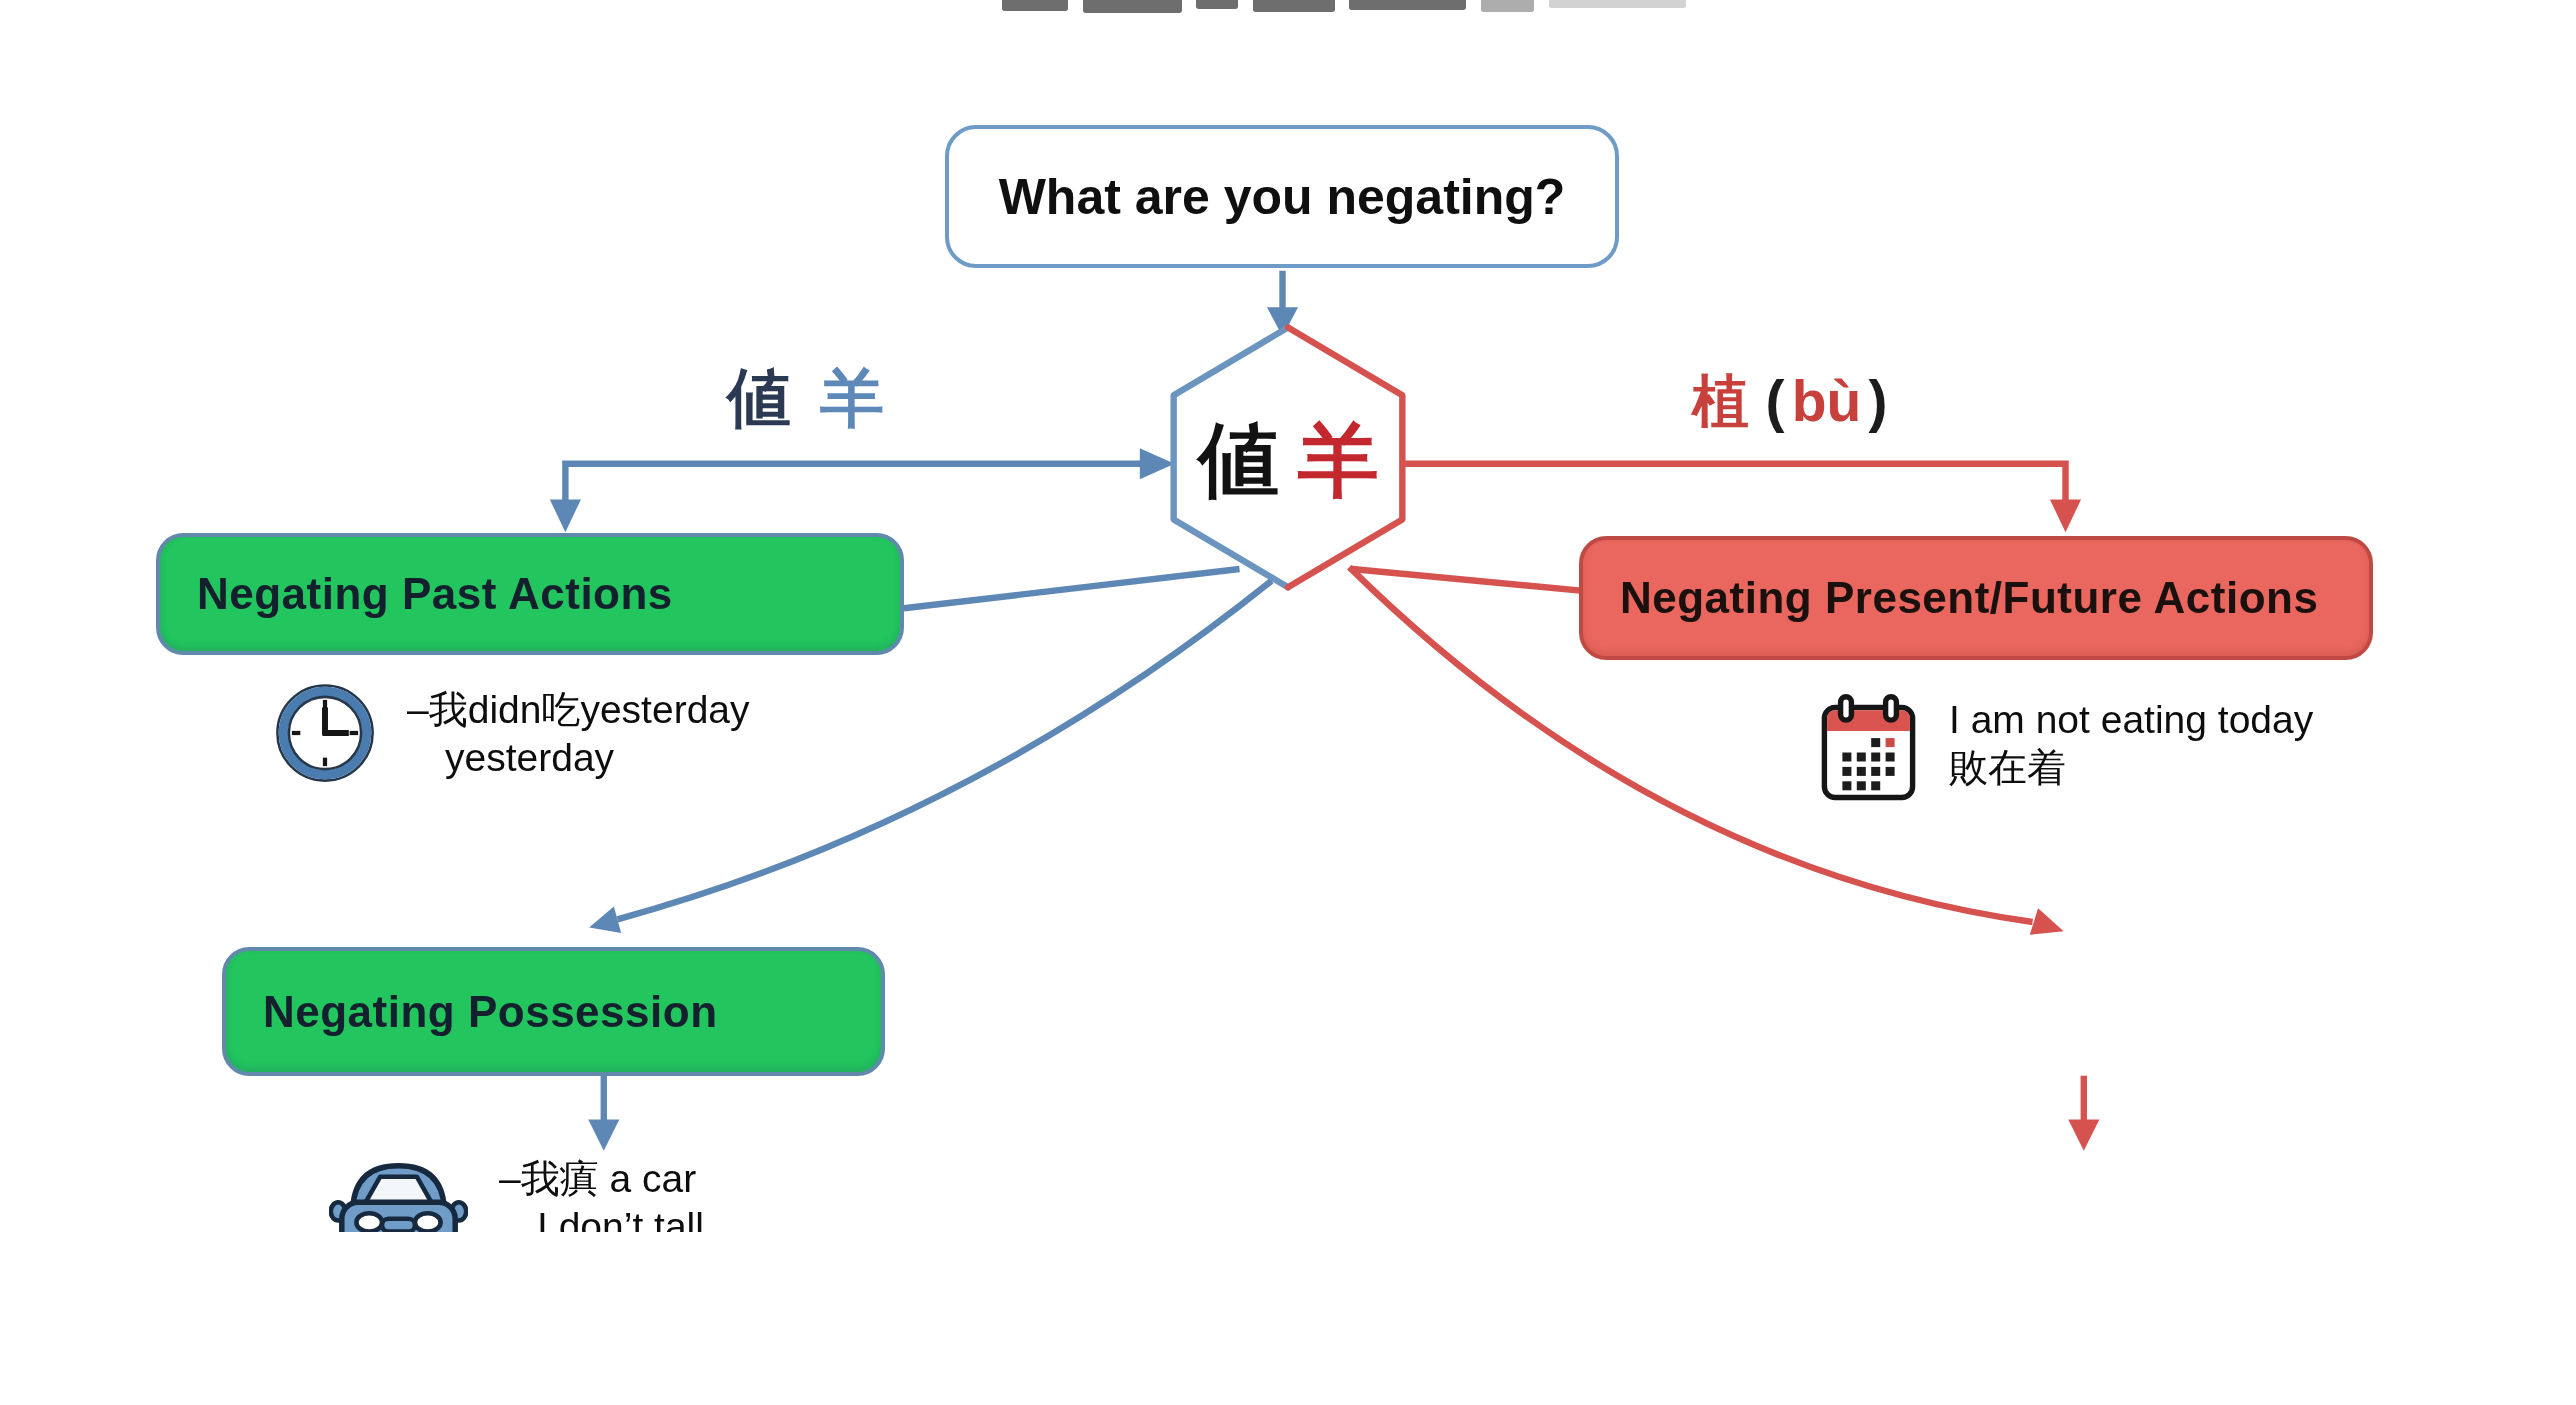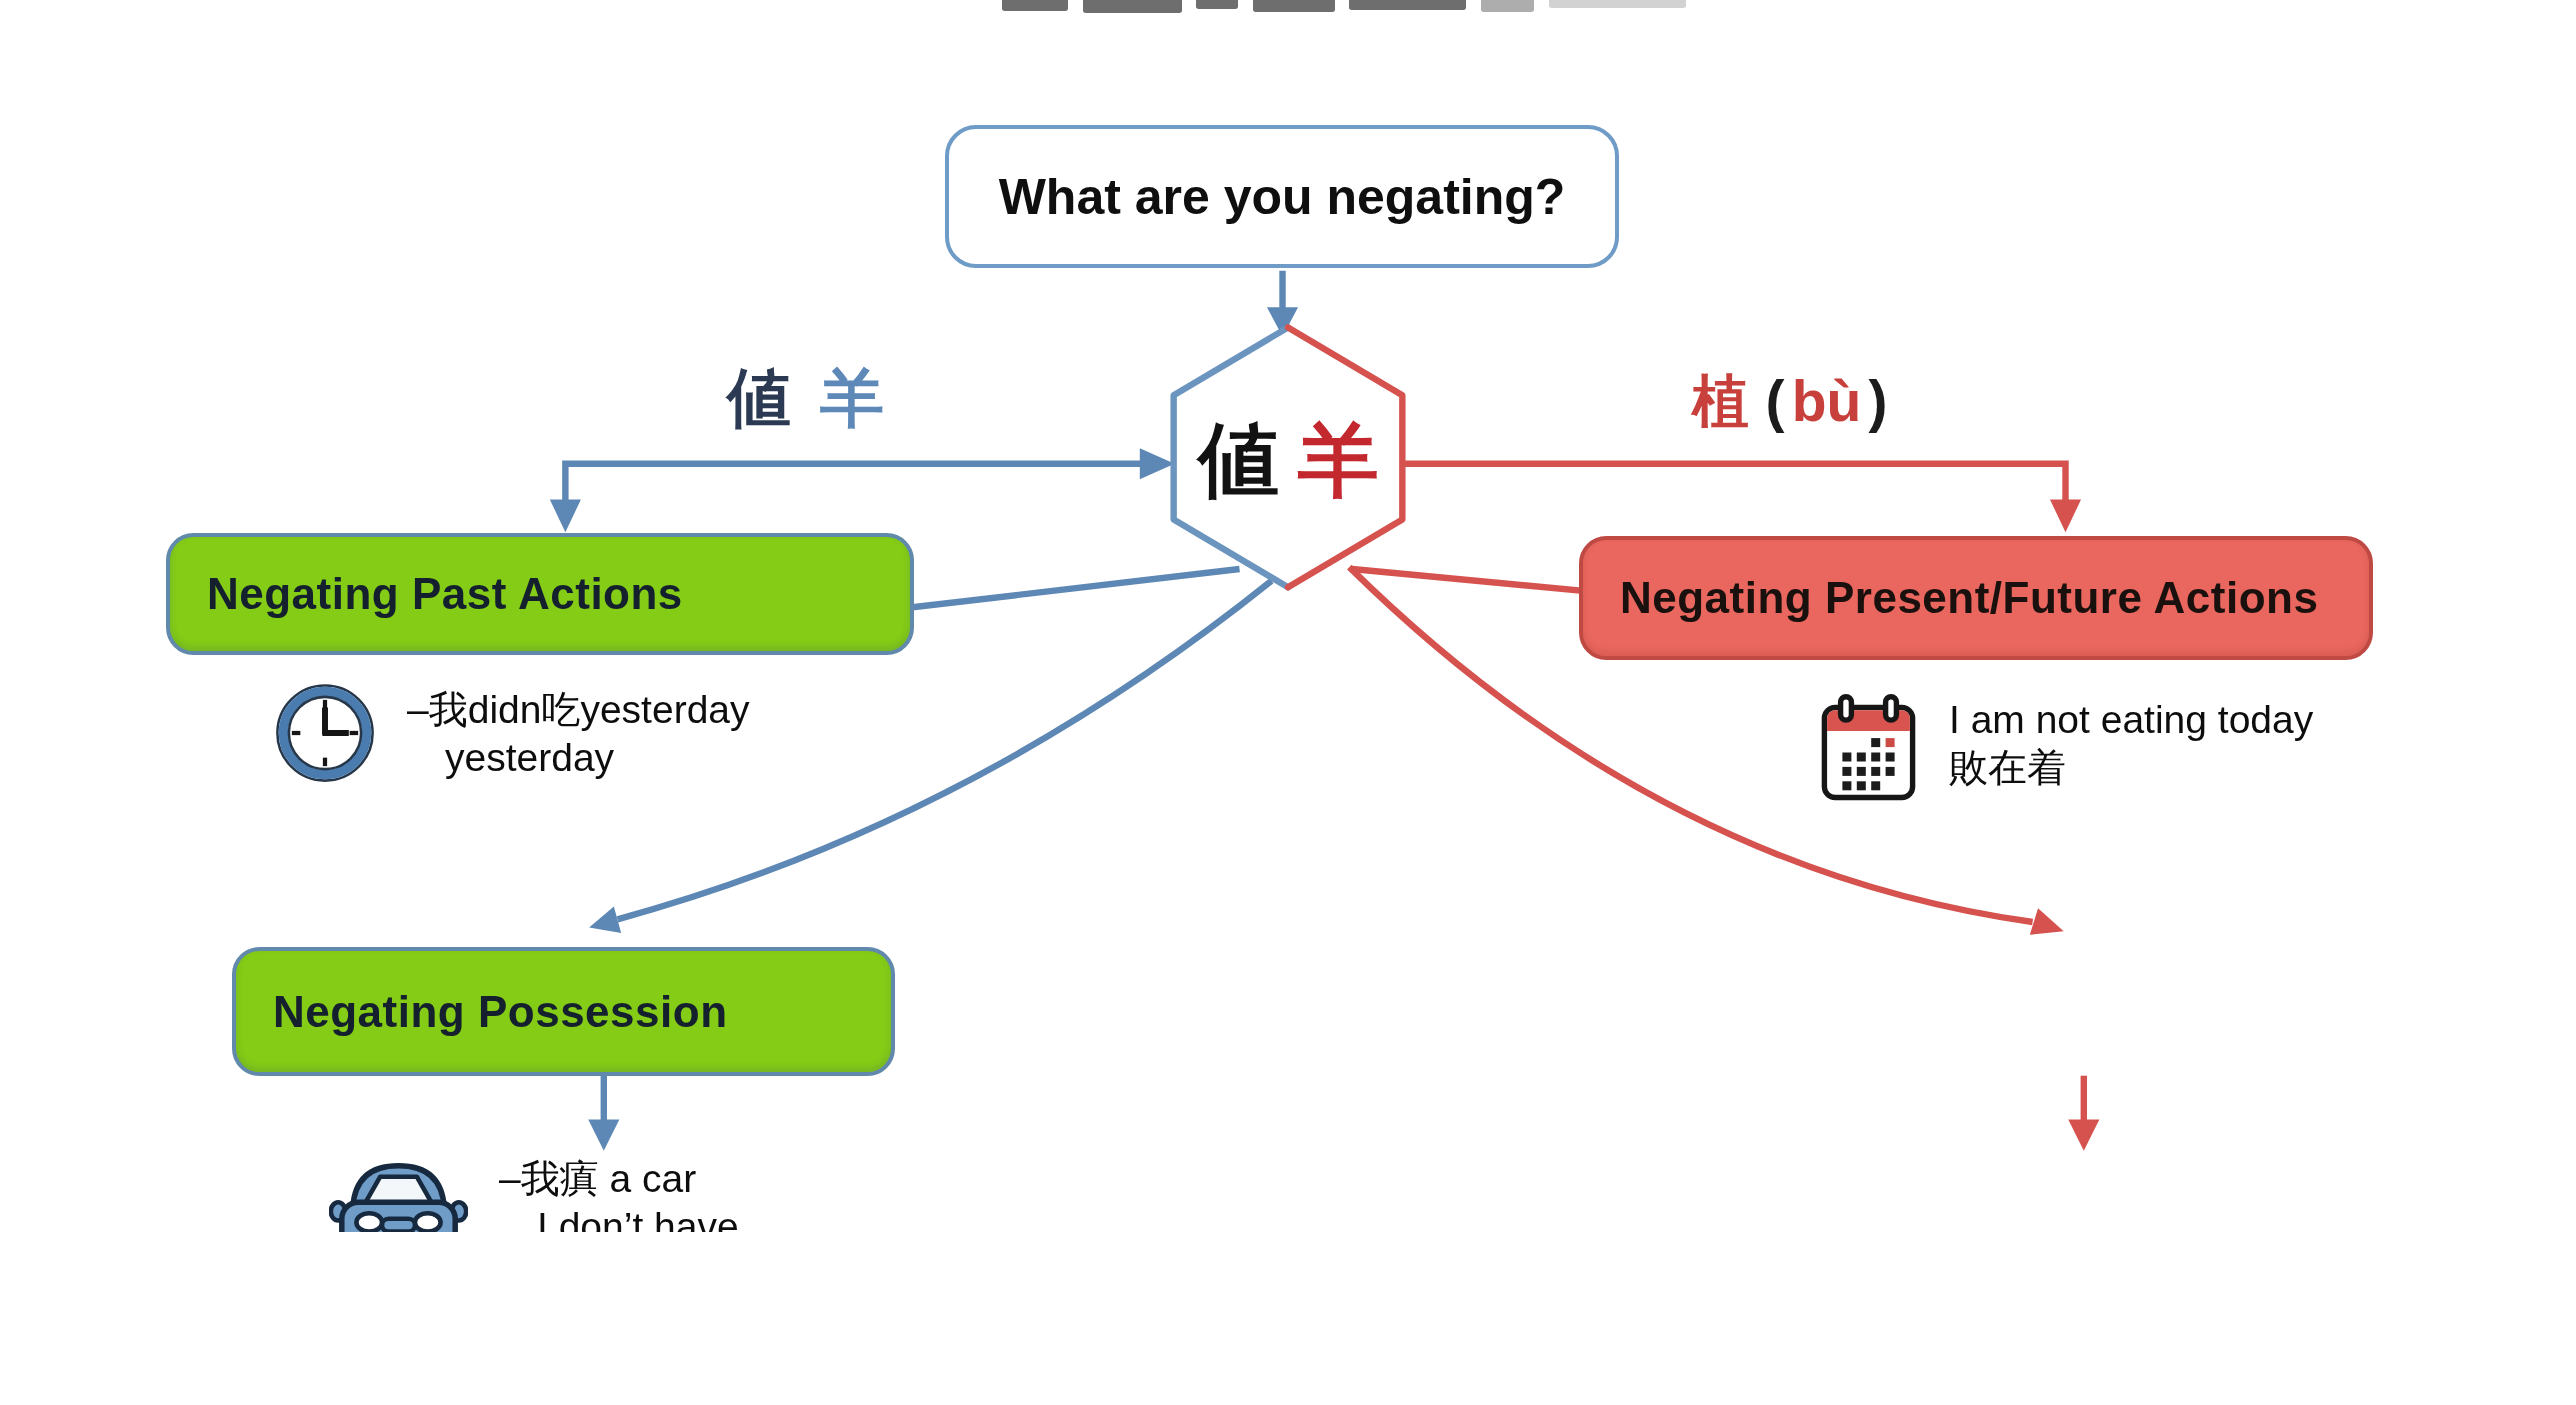--- a/index.html
+++ b/index.html
@@ -42,21 +42,21 @@
   .branch-blue .c2{color:#5d88b8}
   .branch-red{left:1692px;top:373px;font-size:57px;font-weight:700;color:#1c1c1c;gap:7.3px;}
   .branch-red .zh{color:#c8403c;margin-right:9.1px;}
   .branch-red .py{color:#c8403c}
 
   .cat{
     position:absolute;box-sizing:border-box;border-radius:27.4px;
     display:flex;align-items:center;padding:0 37px;
     font-size:44px;font-weight:700;letter-spacing:0.5px;
   }
-  .cat.blue{background:#84cc16;border:4.6px solid #6089ab;color:#15202e;box-shadow:inset 0 -3.7px 7.3px rgba(40,70,100,.18);margin-left:10px;}
+  .cat.blue{background:#22c55e;border:4.6px solid #6089ab;color:#15202e;box-shadow:inset 0 -3.7px 7.3px rgba(40,70,100,.18);}
   .cat.red{background:#e9675e;border:4.6px solid #bf4a43;color:#1a100e;box-shadow:inset 0 -3.7px 7.3px rgba(140,40,35,.18);}
   #box-past{left:156px;top:533px;width:748px;height:122px;}
   #box-possession{left:222px;top:947px;width:663px;height:129px;}
   #box-present{left:1579px;top:536px;width:794px;height:124px;}
   #box-states{left:1717px;top:946px;width:719px;height:130px;}
 
   .example{display:flex;gap:31px;align-items:flex-start;font-size:39px;color:#0d0d0d;line-height:1.25;font-weight:400;}
   .example .lines{padding-top:3.7px;}
   #ex-past{left:274px;top:682px;}
   #ex-possession{left:329px;top:1151px;}
@@ -183,21 +183,21 @@
       <rect x="100" y="100" width="24" height="24" rx="6" fill="#6f9dc8" stroke="#16293e" stroke-width="6"></rect>
       <path d="M26,62 C28,28 48,16 76,16 C104,16 124,28 126,62 Z" fill="#6f9dc8" stroke="#16293e" stroke-width="6" stroke-linejoin="round"></path>
       <path d="M40,56 L56,28 L96,28 L112,56 Z" fill="#f4f7fa" stroke="#16293e" stroke-width="5" stroke-linejoin="round"></path>
       <rect x="14" y="56" width="124" height="50" rx="18" fill="#6f9dc8" stroke="#16293e" stroke-width="6"></rect>
       <ellipse cx="44" cy="78" rx="14" ry="10" fill="#ffffff" stroke="#16293e" stroke-width="5"></ellipse>
       <ellipse cx="108" cy="78" rx="14" ry="10" fill="#ffffff" stroke="#16293e" stroke-width="5"></ellipse>
       <rect x="58" y="74" width="36" height="14" rx="7" fill="#6f9dc8" stroke="#16293e" stroke-width="5"></rect>
     </svg>
     <div class="lines">
       <div>–我瘨 a car</div>
-      <div class="indent-lg">I don’t have</div>
+      <div class="indent-lg">I don’t tall</div>
     </div>
   </div>
 
   <div id="ex-present" class="abs example">
     <svg width="99" height="112" viewBox="0 0 110 122">
       <rect x="6" y="16" width="98" height="100" rx="12" fill="#ffffff" stroke="#161616" stroke-width="6"></rect>
       <path d="M18,19 L92,19 A9,9 0 0 1 101,28 L101,42 L9,42 L9,28 A9,9 0 0 1 18,19 Z" fill="#d9534f"></path>
       <rect x="24" y="4" width="12" height="26" rx="6" fill="#ffffff" stroke="#161616" stroke-width="6"></rect>
       <rect x="74" y="4" width="12" height="26" rx="6" fill="#ffffff" stroke="#161616" stroke-width="6"></rect>
       <g fill="#1c1c1c">

